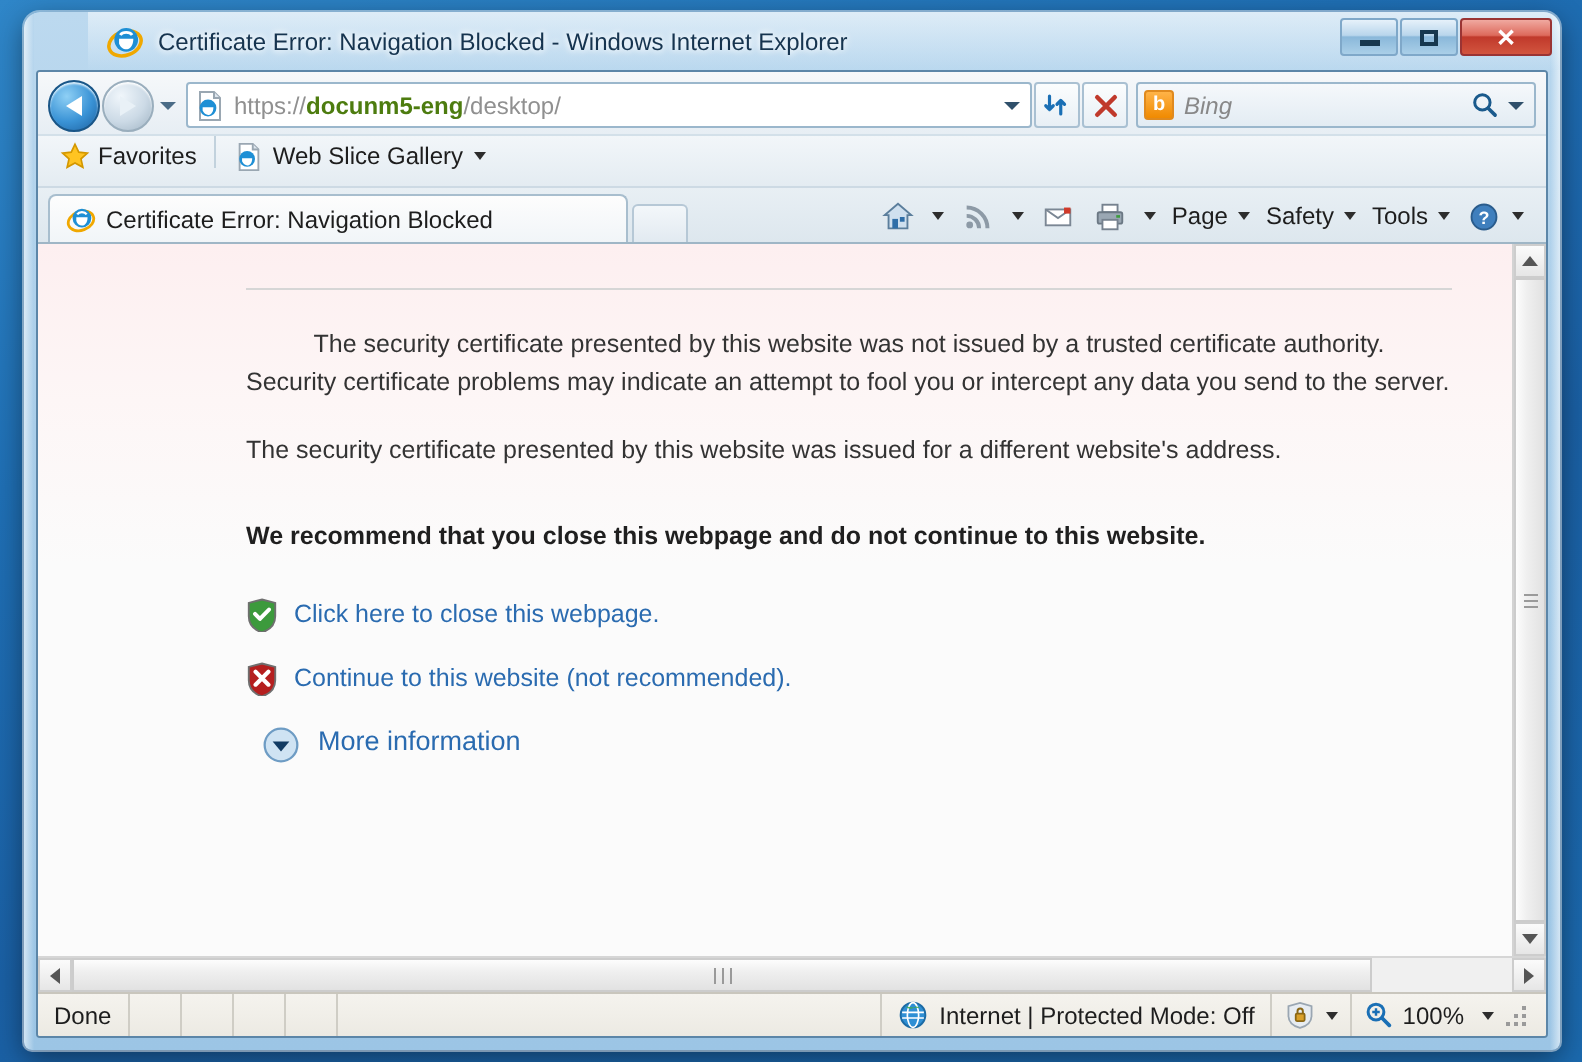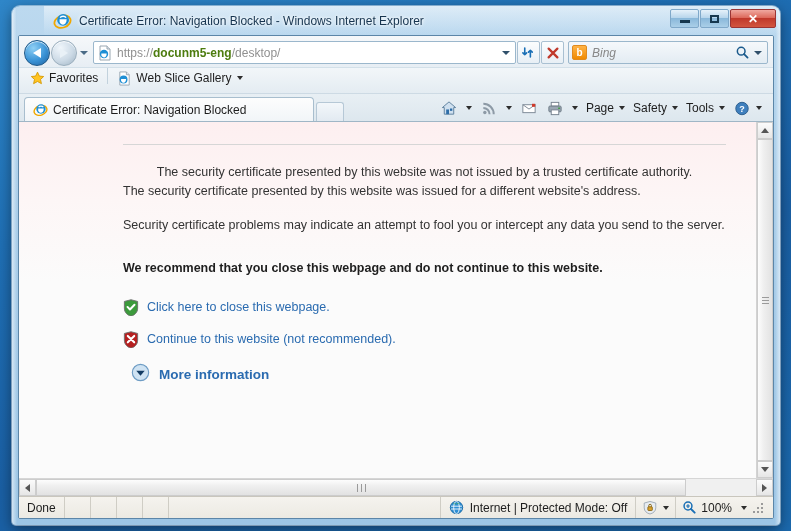--- a/index.html
+++ b/index.html
@@ -271,21 +271,21 @@
   .body-txt p { margin-bottom: 14px; }
   .body-txt p.tight { margin-bottom: 0; text-align: center; }
   .body-txt p.bold { font-weight: bold; color: #1f1f1f; margin-top: 24px; margin-bottom: 20px; }
   .linkrow {
     display: flex; align-items: center;
     margin-left: 72px; margin-bottom: 15px;
     font-size: 12.5px;
   }
   .linkrow a { color: #2a6bb0; text-decoration: none; }
   .sh-sm { width: 16px; height: 17px; flex: 0 0 auto; margin-right: 8px; }
-  .moreinfo { display: flex; align-items: flex-end; margin-left: 80px; margin-top: 12px; font-weight: bold; }
+  .moreinfo { display: flex; align-items: flex-start; margin-left: 80px; margin-top: 12px; }
   .moreinfo .circ { width: 19px; height: 19px; margin-right: 9px; flex: 0 0 auto; }
   .moreinfo a { color: #2a6bb0; font-size: 13.5px; text-decoration: none; }
 
   
   .vscroll {
     width: 17px; flex: 0 0 auto;
     background: #f0f0f0;
     border-left: 1px solid #d3d3d3;
     display: flex; flex-direction: column;
   }
@@ -520,22 +520,22 @@
     </div>
 
     <div class="pagewrap">
       <div class="page">
 
 
         <div class="rule"></div>
 
         <div class="body-txt">
           <p class="tight">The security certificate presented by this website was not issued by a trusted certificate authority.</p>
+          <p>Security certificate problems may indicate an attempt to fool you or intercept any data you send to the server.</p>
           <p>The security certificate presented by this website was issued for a different website's address.</p>
-          <p>Security certificate problems may indicate an attempt to fool you or intercept any data you send to the server.</p>
           <p class="bold">We recommend that you close this webpage and do not continue to this website.</p>
         </div>
 
         <div class="linkrow">
           <svg class="sh-sm" viewBox="0 0 16 18">
             <path d="M8 0.8L15 2.6v7.1c0 4.7-3.2 7.3-7 8.5-3.8-1.2-7-3.8-7-8.5V2.6z" fill="#3c9a3c" stroke="#6f6f6f" stroke-width="1"></path>
             <path d="M4.3 8.4l2.6 2.7 4.8-5" stroke="#ffffff" stroke-width="2.1" fill="none" stroke-linecap="round" stroke-linejoin="round"></path>
           </svg>
           <a href="#">Click here to close this webpage.</a>
         </div>

